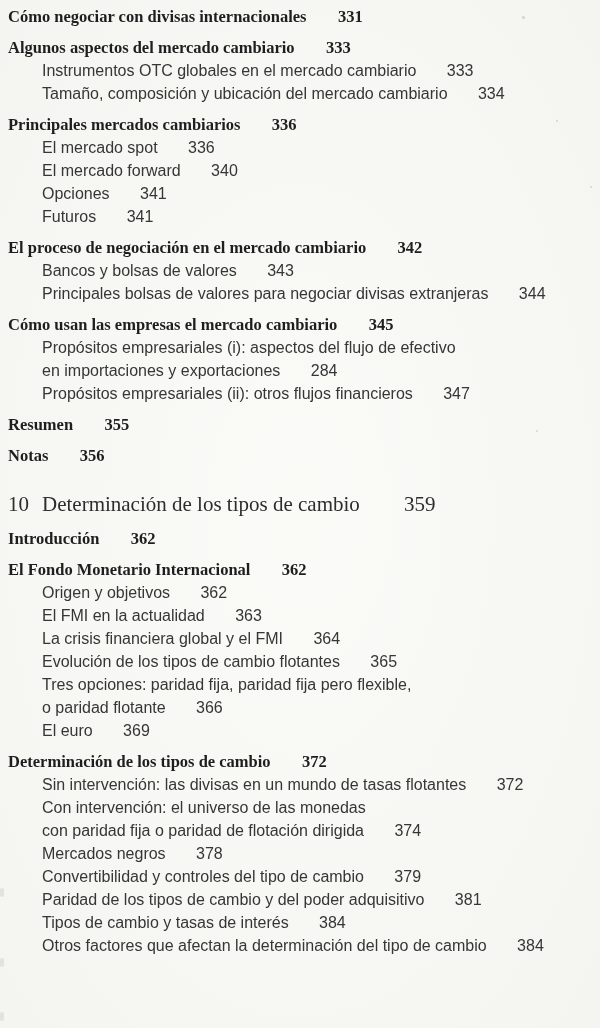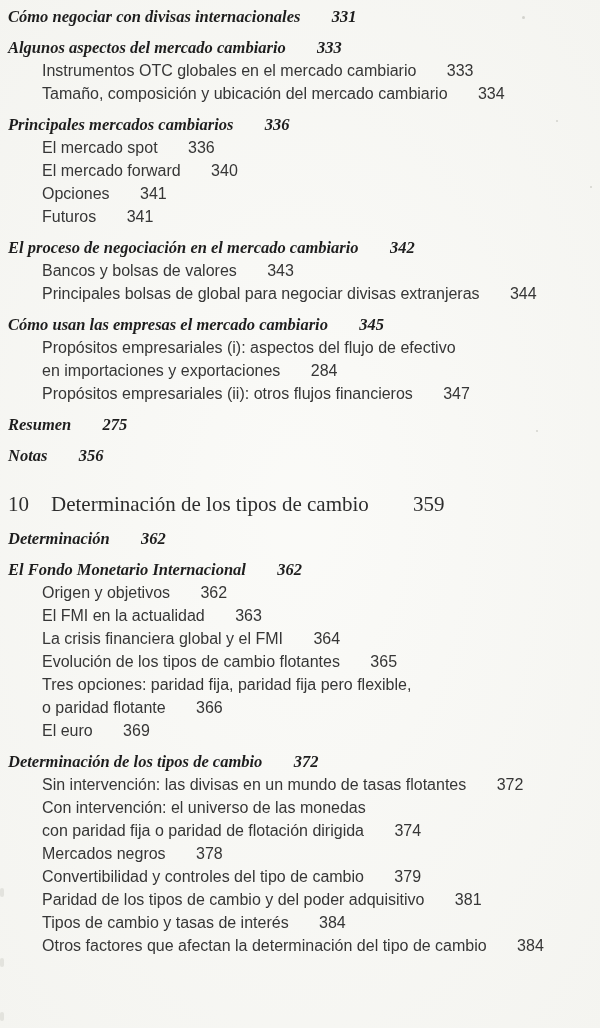--- a/index.html
+++ b/index.html
@@ -27,42 +27,41 @@
   .line { white-space: nowrap; }
 
   
   .item.main {
     font-family: "Liberation Serif", serif;
     font-weight: 700;
     font-size: 16.5px;
     line-height: 23px;
     color: #1e1e1e;
     margin-top: 8px;
-    font-style: italic;
   }
   
   .item.sub {
     font-family: "Liberation Sans", sans-serif;
     font-weight: 400;
     font-size: 16px;
     line-height: 23px;
     color: #363636;
     padding-left: 34px;
   }
   
   .item.chapter {
     font-family: "Liberation Serif", serif;
     font-weight: 400;
     font-size: 21px;
     line-height: 30px;
     color: #2d2d2d;
     margin-top: 22px;
     margin-bottom: 7px;
   }
-  .item.chapter .num { margin-right: 22px; }
+  .item.chapter .num { margin-right: 13px; }
   .item:first-child { margin-top: 0; }
 
   .pg { margin-left: 1.9em; }
   .item.chapter .pg { margin-left: 2.1em; }
 
   
   .speck {
     position: absolute;
     background: #a9a9a0;
     border-radius: 50%;
@@ -112,43 +111,43 @@
       <div class="item sub">
         <div class="line"><span class="t">Futuros</span><span class="pg">341</span></div>
       </div>
       <div class="item main">
         <div class="line"><span class="t">El proceso de negociación en el mercado cambiario</span><span class="pg">342</span></div>
       </div>
       <div class="item sub">
         <div class="line"><span class="t">Bancos y bolsas de valores</span><span class="pg">343</span></div>
       </div>
       <div class="item sub">
-        <div class="line"><span class="t">Principales bolsas de global para negociar divisas extranjeras</span><span class="pg">344</span></div>
+        <div class="line"><span class="t">Principales bolsas de valores para negociar divisas extranjeras</span><span class="pg">344</span></div>
       </div>
       <div class="item main">
         <div class="line"><span class="t">Cómo usan las empresas el mercado cambiario</span><span class="pg">345</span></div>
       </div>
       <div class="item sub">
         <div class="line"><span class="t">Propósitos empresariales (i): aspectos del flujo de efectivo</span></div>
         <div class="line"><span class="t">en importaciones y exportaciones</span><span class="pg">284</span></div>
       </div>
       <div class="item sub">
         <div class="line"><span class="t">Propósitos empresariales (ii): otros flujos financieros</span><span class="pg">347</span></div>
       </div>
       <div class="item main">
-        <div class="line"><span class="t">Resumen</span><span class="pg">275</span></div>
+        <div class="line"><span class="t">Resumen</span><span class="pg">355</span></div>
       </div>
       <div class="item main">
         <div class="line"><span class="t">Notas</span><span class="pg">356</span></div>
       </div>
       <div class="item chapter">
         <div class="line"><span class="num">10</span><span class="t">Determinación de los tipos de cambio</span><span class="pg">359</span></div>
       </div>
       <div class="item main">
-        <div class="line"><span class="t">Determinación</span><span class="pg">362</span></div>
+        <div class="line"><span class="t">Introducción</span><span class="pg">362</span></div>
       </div>
       <div class="item main">
         <div class="line"><span class="t">El Fondo Monetario Internacional</span><span class="pg">362</span></div>
       </div>
       <div class="item sub">
         <div class="line"><span class="t">Origen y objetivos</span><span class="pg">362</span></div>
       </div>
       <div class="item sub">
         <div class="line"><span class="t">El FMI en la actualidad</span><span class="pg">363</span></div>
       </div>

